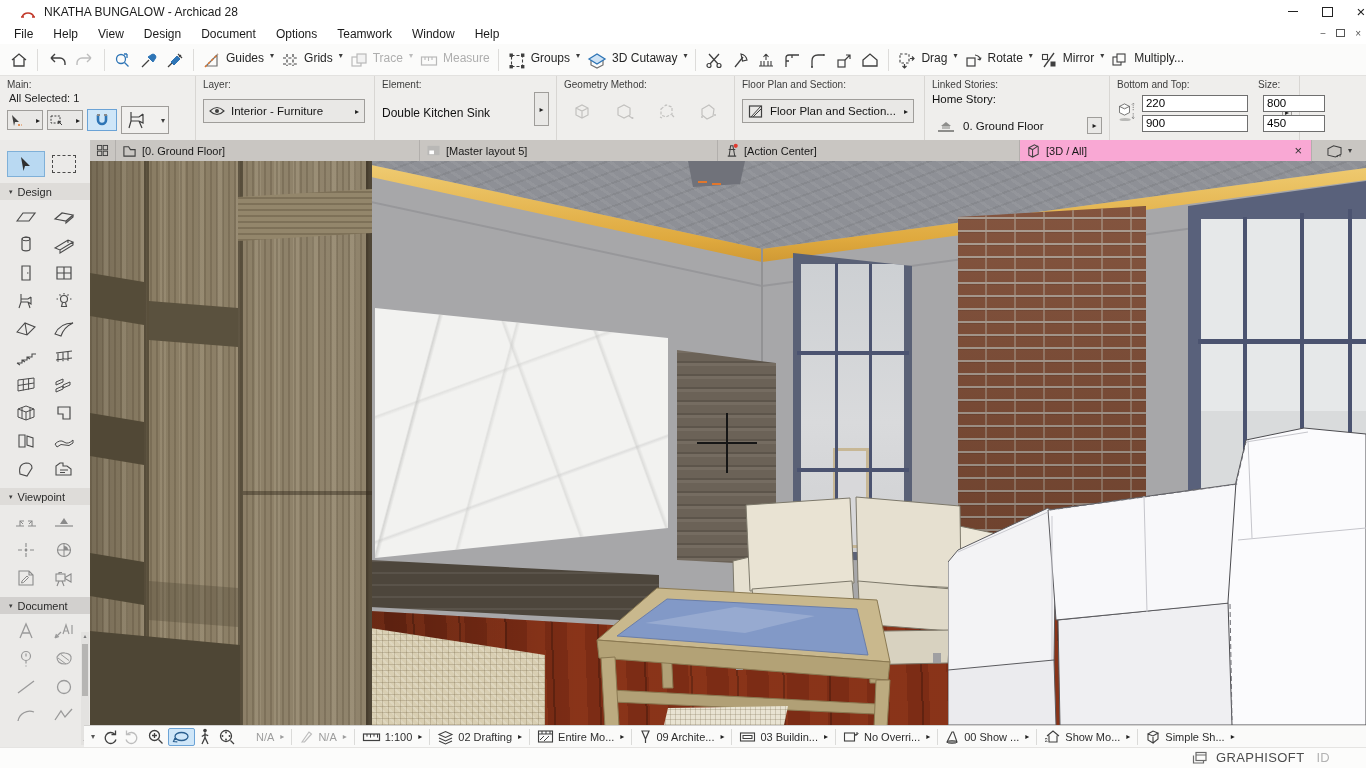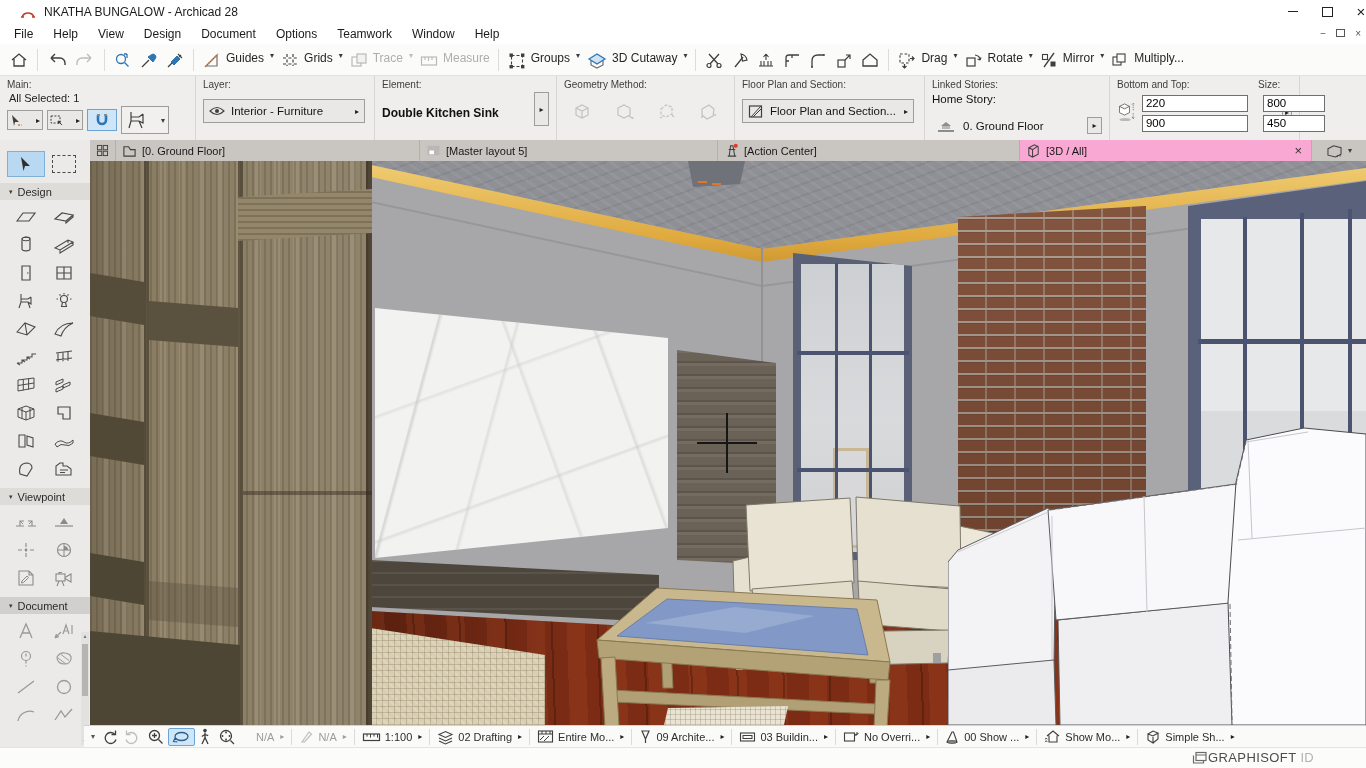--- a/index.html
+++ b/index.html
@@ -295,21 +295,21 @@
           <circle cx="8" cy="6" r="2" fill="#3f3f3f"></circle>
         </svg>
       <span style="font-size:11.5px;color:#141414">Interior - Furniture</span>
       <span class="fly" style="margin-left:auto">▸</span>
     </div>
   </div>
 
   <div class="ib-sec" style="left:375px;width:182px">
     <div class="lbl">Element:</div>
     <div class="row" style="margin-top:10px">
-      <span style="font-size:12px;font-weight:bold;color:#111">Double Kitchen Sink</span>
+      <span style="font-size:12px;font-weight:normal;color:#111">Double Kitchen Sink</span>
       <div class="btn3d" style="width:15px;height:34px;justify-content:center;margin-left:auto;margin-top:-8px">
           <span class="fly">▸</span>
         </div>
     </div>
   </div>
 
   <div class="ib-sec" style="left:557px;width:178px">
     <div class="lbl">Geometry Method:</div>
     <div class="row" style="gap:22px;margin:12px 0 0 8px">
       <svg class="ic" width="20" height="18" viewBox="0 0 20 18">
@@ -889,21 +889,21 @@
   <div class="qitem">
     <svg class="ic" width="16" height="15" viewBox="0 0 16 15">
         <path d="M3 5 l5 -3 5 2 -5 3 Z M3 5 v6 l5 3 v-6 M13 4 v6 l-5 4" stroke="#3f3f3f" fill="none" stroke-width="1.1"></path>
       </svg>
     <span>Simple Sh...</span>
       <span class="fly">▸</span>
   </div>
 </div>
 
 <div id="footer" class="abs">
-  <div class="row" style="position:absolute;left:1192px;top:2px;">
+  <div class="row" style="position:absolute;left:1192px;top:2px;gap:8px">
     <svg class="ic" width="16" height="14" viewBox="0 0 16 14">
         <rect x="4" y="1.5" width="10" height="8" stroke="#6b6b6b" fill="none" stroke-width="1.2"></rect>
         <path d="M4 4 h10 M1.5 4.5 v7.5 h10 v-2" stroke="#6b6b6b" fill="none" stroke-width="1.2"></path>
       </svg>
     <span id="brand">GRAPHISOFT</span>
       <span id="brand-id">ID</span>
   </div>
 </div>
 
 </body></html>

